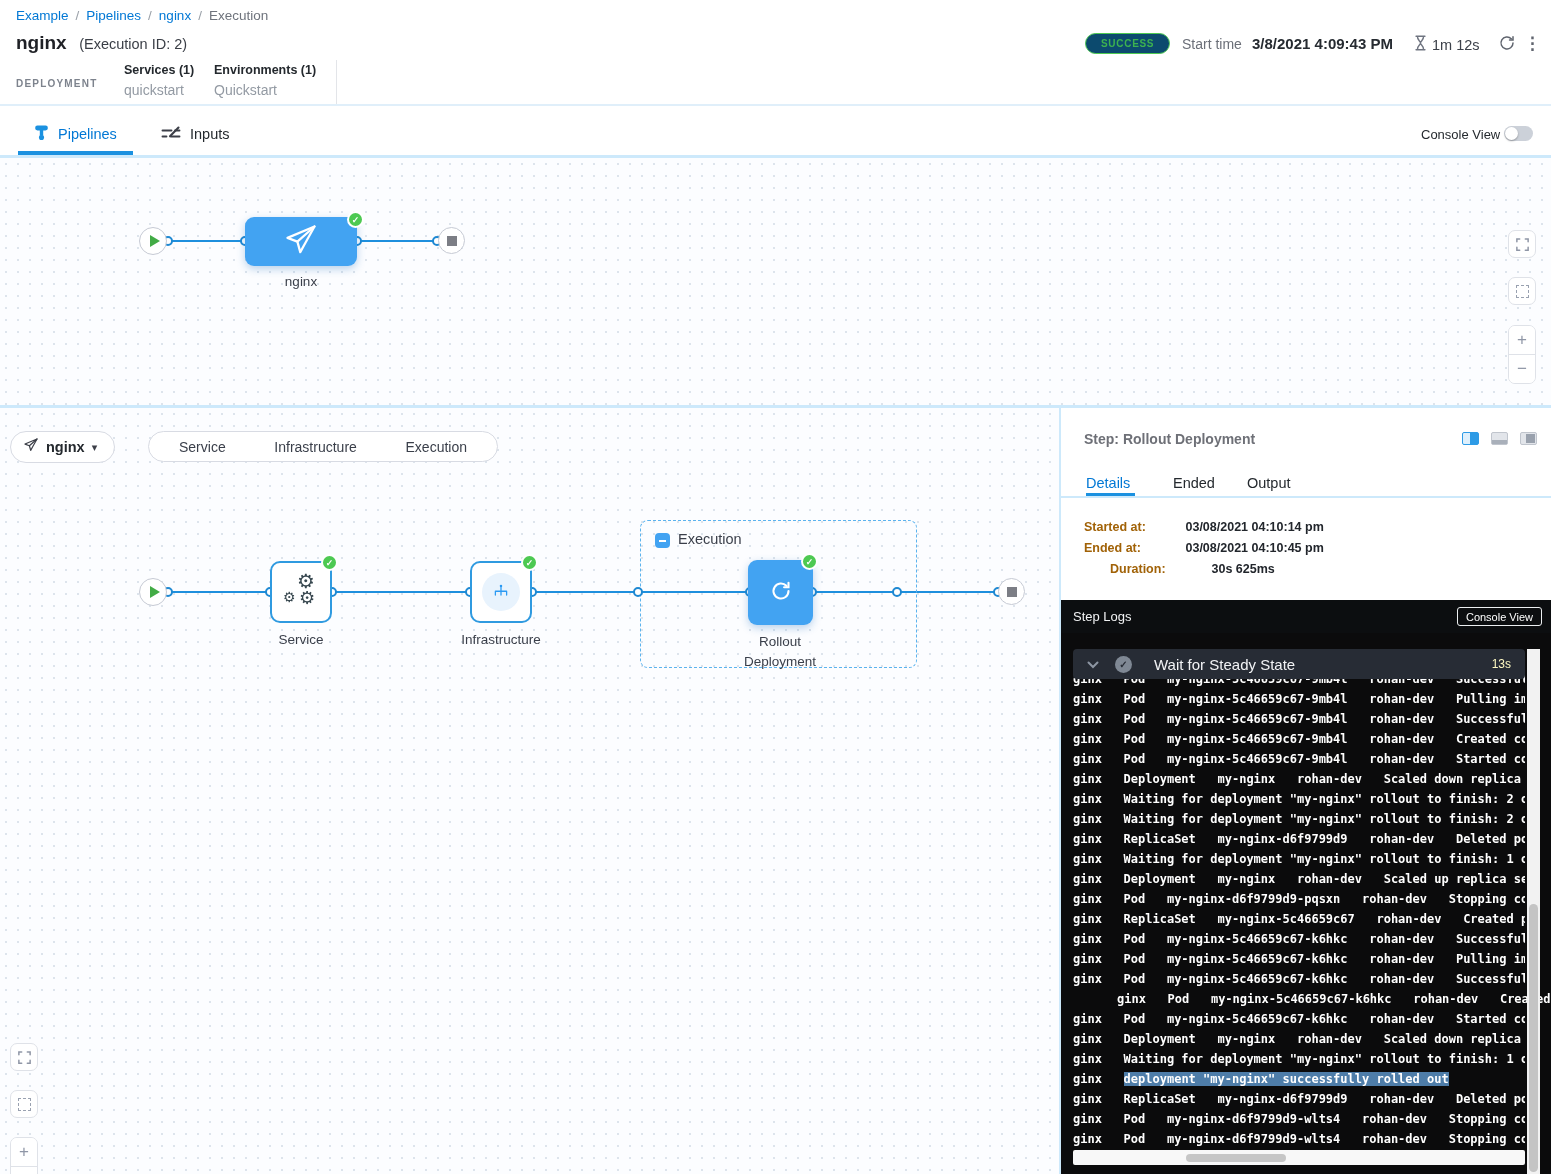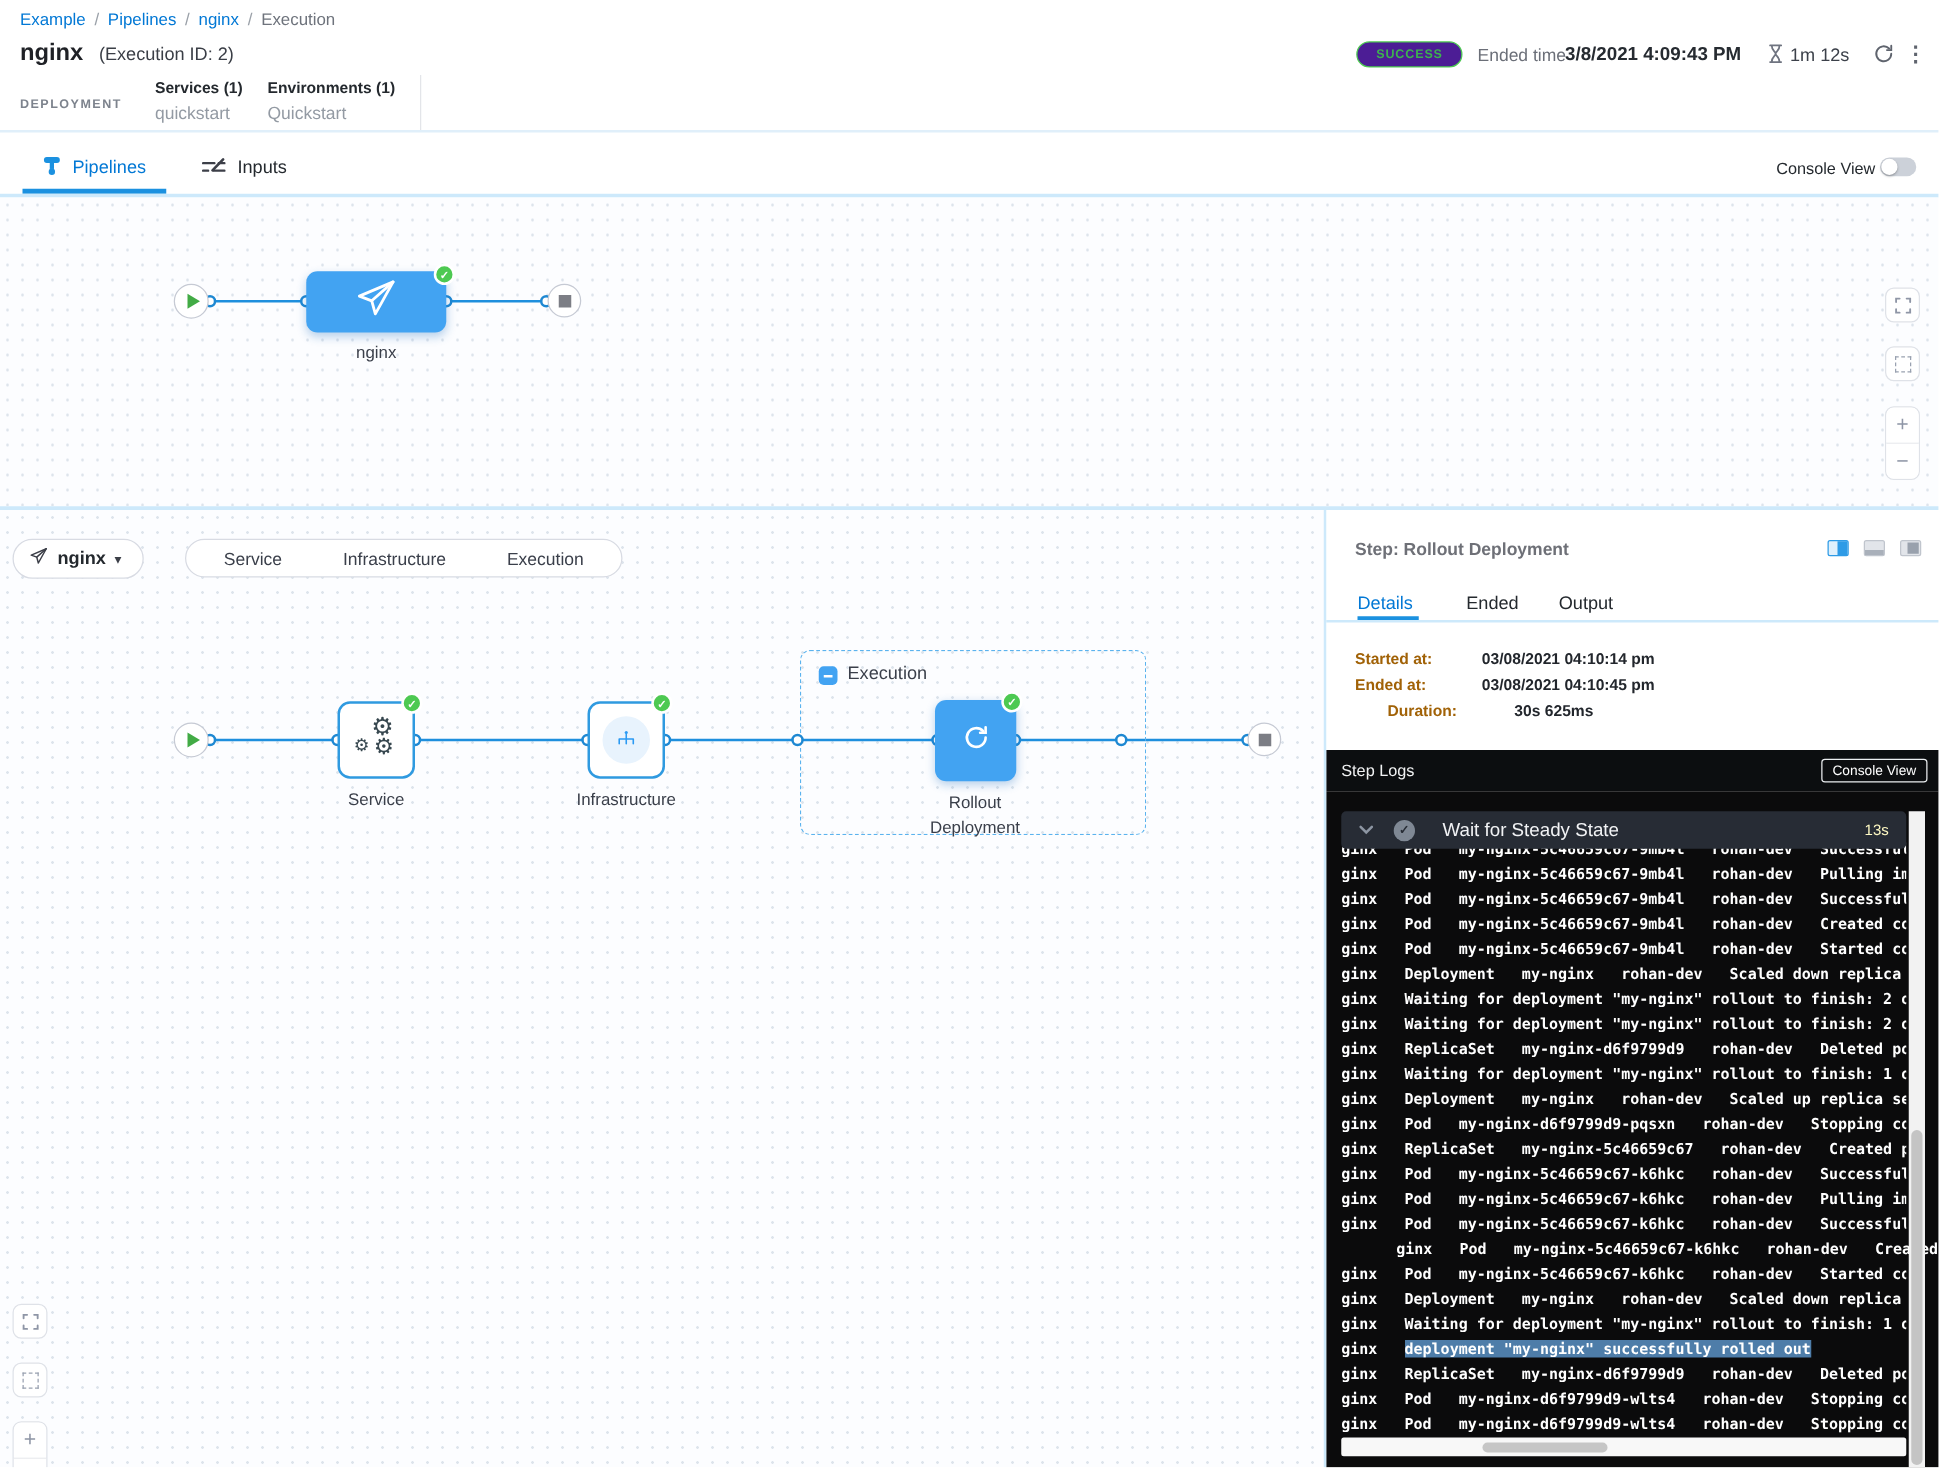--- a/index.html
+++ b/index.html
@@ -9,21 +9,21 @@
 
   
   .breadcrumb { position:absolute; left:16px; top:8px; font-size:13.5px; }
   .breadcrumb .crumb { color:#0278d5; cursor:pointer; }
   .breadcrumb .crumb.current { color:#6e737c; cursor:default; }
   .breadcrumb .sep { color:#9aa0a8; margin:0 7px; }
   .title-row { position:absolute; left:16px; top:32px; }
   .title-row .pipe-name { font-size:19px; font-weight:700; color:#1f2126; }
   .title-row .exec-id { font-size:14.5px; color:#3a3e46; margin-left:8px; }
   .status-badge { position:absolute; left:1085px; top:33px; border:1.6px solid #4dc952; color:#3db24f;
-     border-radius:12px; font-size:10px; font-weight:700; letter-spacing:.7px; padding:4px 15px; background:#4c1d95; }
+     border-radius:12px; font-size:10px; font-weight:700; letter-spacing:.7px; padding:4px 15px; background:#0c4a6e; }
   .start-label { position:absolute; left:1182px; top:36px; font-size:14px; color:#6b6f78; }
   .start-value { position:absolute; left:1252px; top:35px; font-size:15px; font-weight:600; color:#262b31; }
   .elapsed { position:absolute; left:1414px; top:35px; font-size:14.5px; color:#3c414a; display:flex; align-items:center; gap:5px; }
   .icon-btn { position:absolute; background:none; border:none; cursor:pointer; }
   .kebab { font-size:17px; color:#5f646e; font-weight:700; }
   .deploy-label { position:absolute; left:16px; top:78px; font-size:10px; font-weight:700; letter-spacing:1.2px; color:#7d838d; }
   .svc-block { position:absolute; top:63px; }
   .svc-block .lbl { font-size:12.5px; font-weight:700; color:#24292e; }
   .svc-block .val { font-size:14px; color:#939aa3; margin-top:5px; }
   .v-divider { position:absolute; left:336px; top:60px; width:1px; height:44px; background:#e3e5e9; }
@@ -127,21 +127,21 @@
 
   <div class="breadcrumb">
     <span class="crumb">Example</span><span class="sep">/</span><span class="crumb">Pipelines</span><span class="sep">/</span><span class="crumb">nginx</span><span class="sep">/</span><span class="crumb current">Execution</span>
   </div>
 
   <div class="title-row">
     <span class="pipe-name">nginx</span>
     <span class="exec-id">(Execution ID: 2)</span>
   </div>
   <div class="status-badge">SUCCESS</div>
-  <div class="start-label">Ended time</div>
+  <div class="start-label">Start time</div>
   <div class="start-value">3/8/2021 4:09:43 PM</div>
   <div class="elapsed">
     <span><svg width="13" height="16" viewBox="0 0 14 18" fill="none" stroke="#6f7480" stroke-width="1.6" stroke-linecap="round">
           <path d="M2 1.5h10M2 16.5h10M3.5 1.5c0 5 3.5 5.2 3.5 7.5s-3.5 2.5-3.5 7.5M10.5 1.5c0 5-3.5 5.2-3.5 7.5s3.5 2.5 3.5 7.5"></path>
         </svg></span>
     <span>1m 12s</span>
   </div>
   <button class="icon-btn" style="left:1498px;top:34px;">
     <span><svg width="18" height="18" viewBox="0 0 24 24" fill="none" stroke="#5f646e" stroke-width="2" stroke-linecap="round">
           <path d="M20 12a8 8 0 1 1-2.3-5.6"></path>

